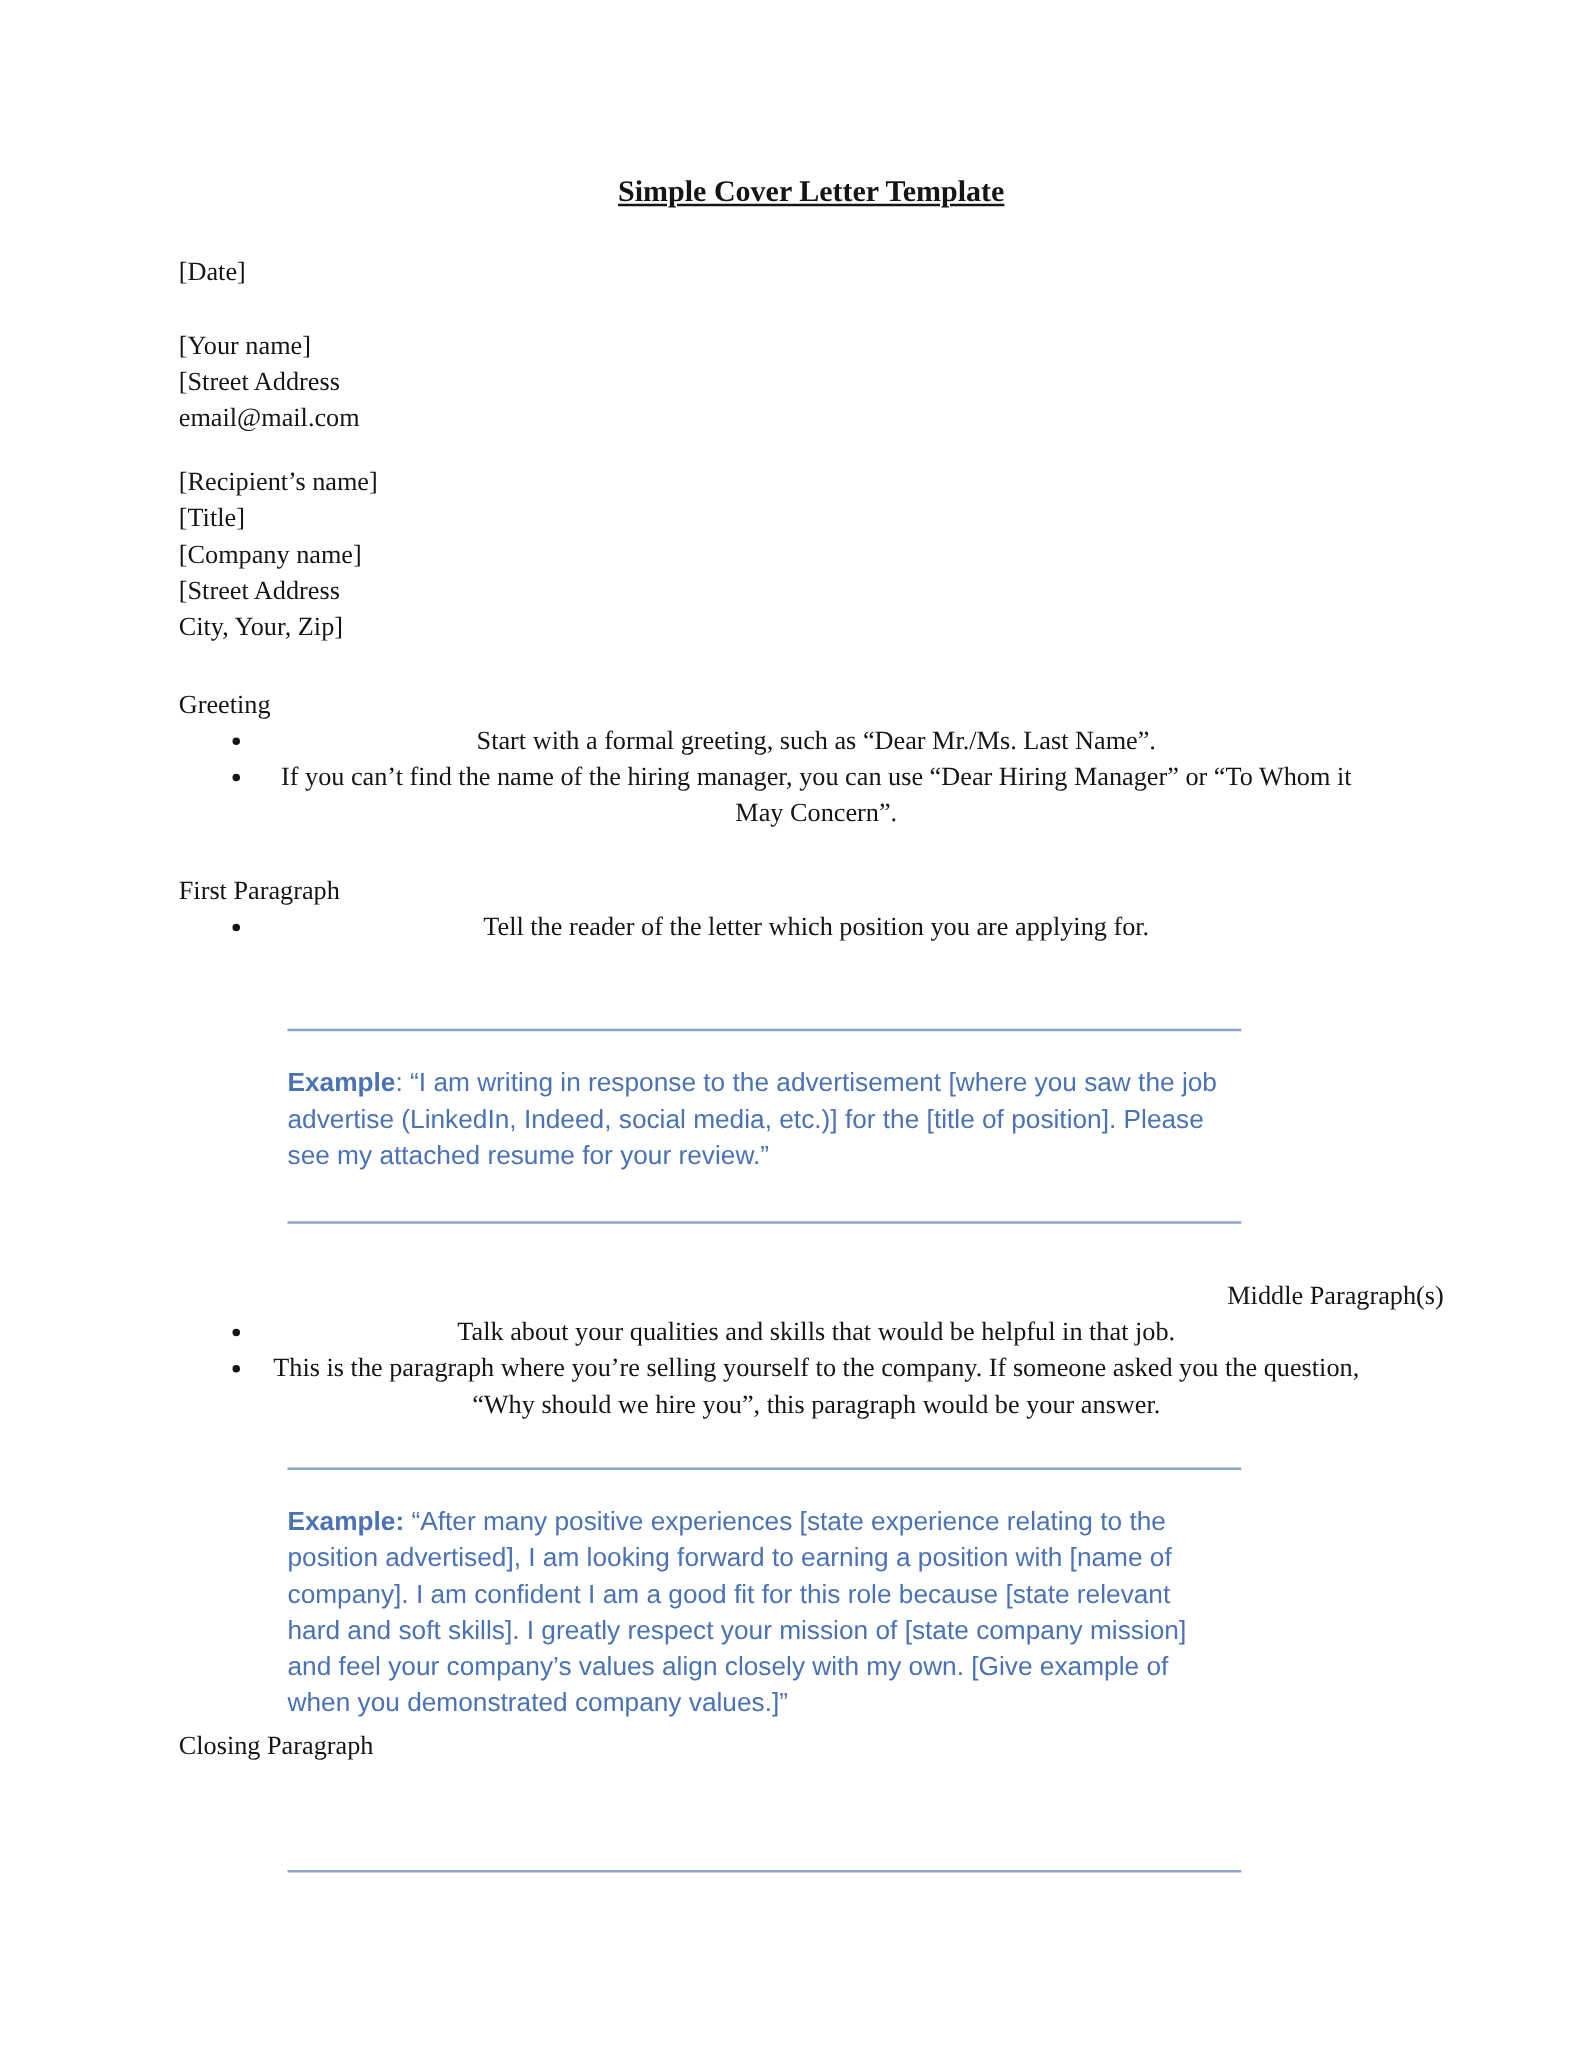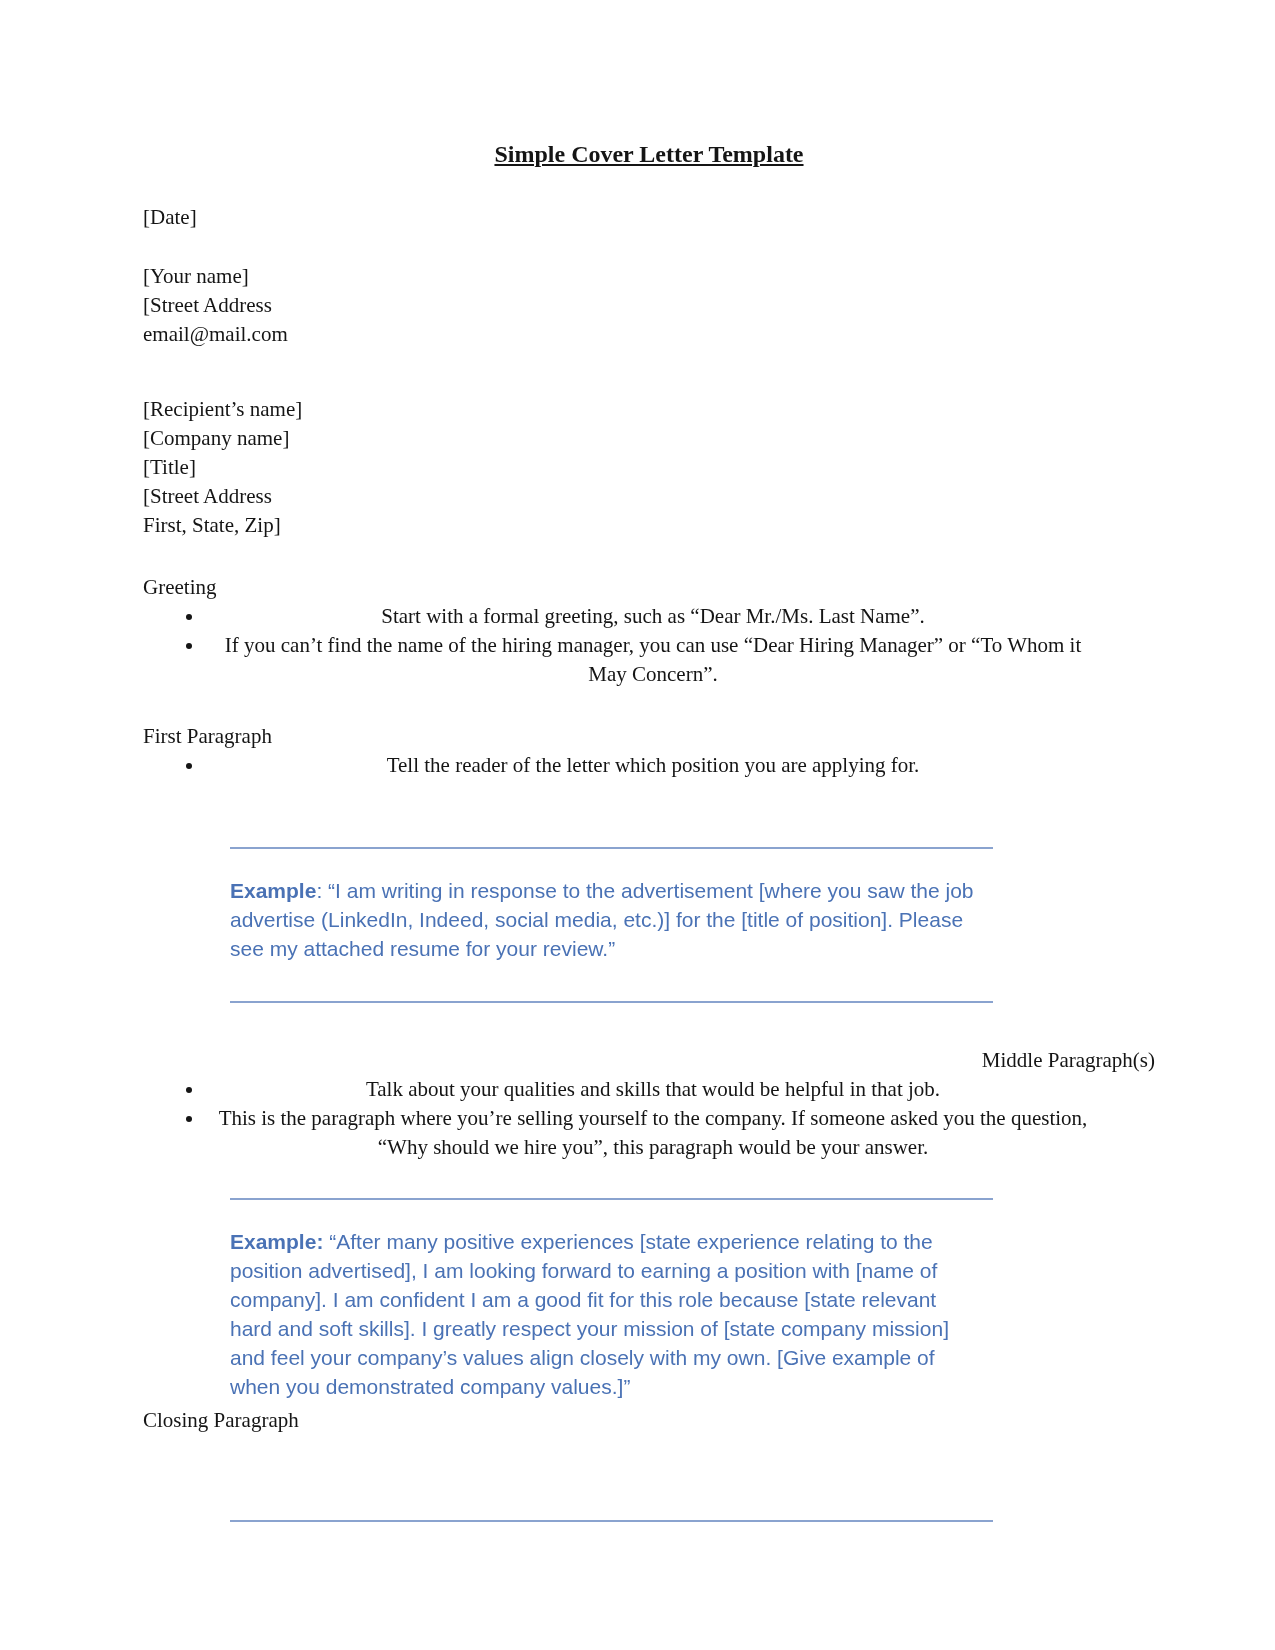--- a/index.html
+++ b/index.html
@@ -20,21 +20,21 @@
   p { margin: 0; }
   .title {
     text-align: center;
     font-weight: bold;
     text-decoration: underline;
     font-size: 24px;
     margin: 0;
   }
   .date-line   { margin-top: 34px; }
   .addr-block  { margin-top: 30px; }
-  .addr-block2 { margin-top: 46px; }
+  .addr-block2 { margin-top: 22px; }
   .heading {
     margin-top: 33px;
   }
   ul.bullets {
     margin: 0;
     padding-left: 62px;
     list-style: disc;
   }
   ul.bullets li { padding-left: 8px; max-width: 880px; text-align: center; }
   .rule {
@@ -67,24 +67,24 @@
   <p class="date-line">[Date]</p>
 
   <div class="addr-block">
     <p>[Your name]</p>
     <p>[Street Address</p>
     <p>email@mail.com</p>
   </div>
 
   <div class="addr-block2">
     <p>[Recipient’s name]</p>
+    <p>[Title]</p>
     <p>[Company name]</p>
-    <p>[Title]</p>
     <p>[Street Address</p>
-    <p>First, State, Zip]</p>
+    <p>City, Your, Zip]</p>
   </div>
 
   <p class="heading">Greeting</p>
   <ul class="bullets">
     <li>Start with a formal greeting, such as “Dear Mr./Ms. Last Name”.</li>
     <li>If you can’t find the name of the hiring manager, you can use “Dear Hiring Manager” or “To Whom it May Concern”.</li>
   </ul>
 
   <p class="heading">First Paragraph</p>
   <ul class="bullets">

